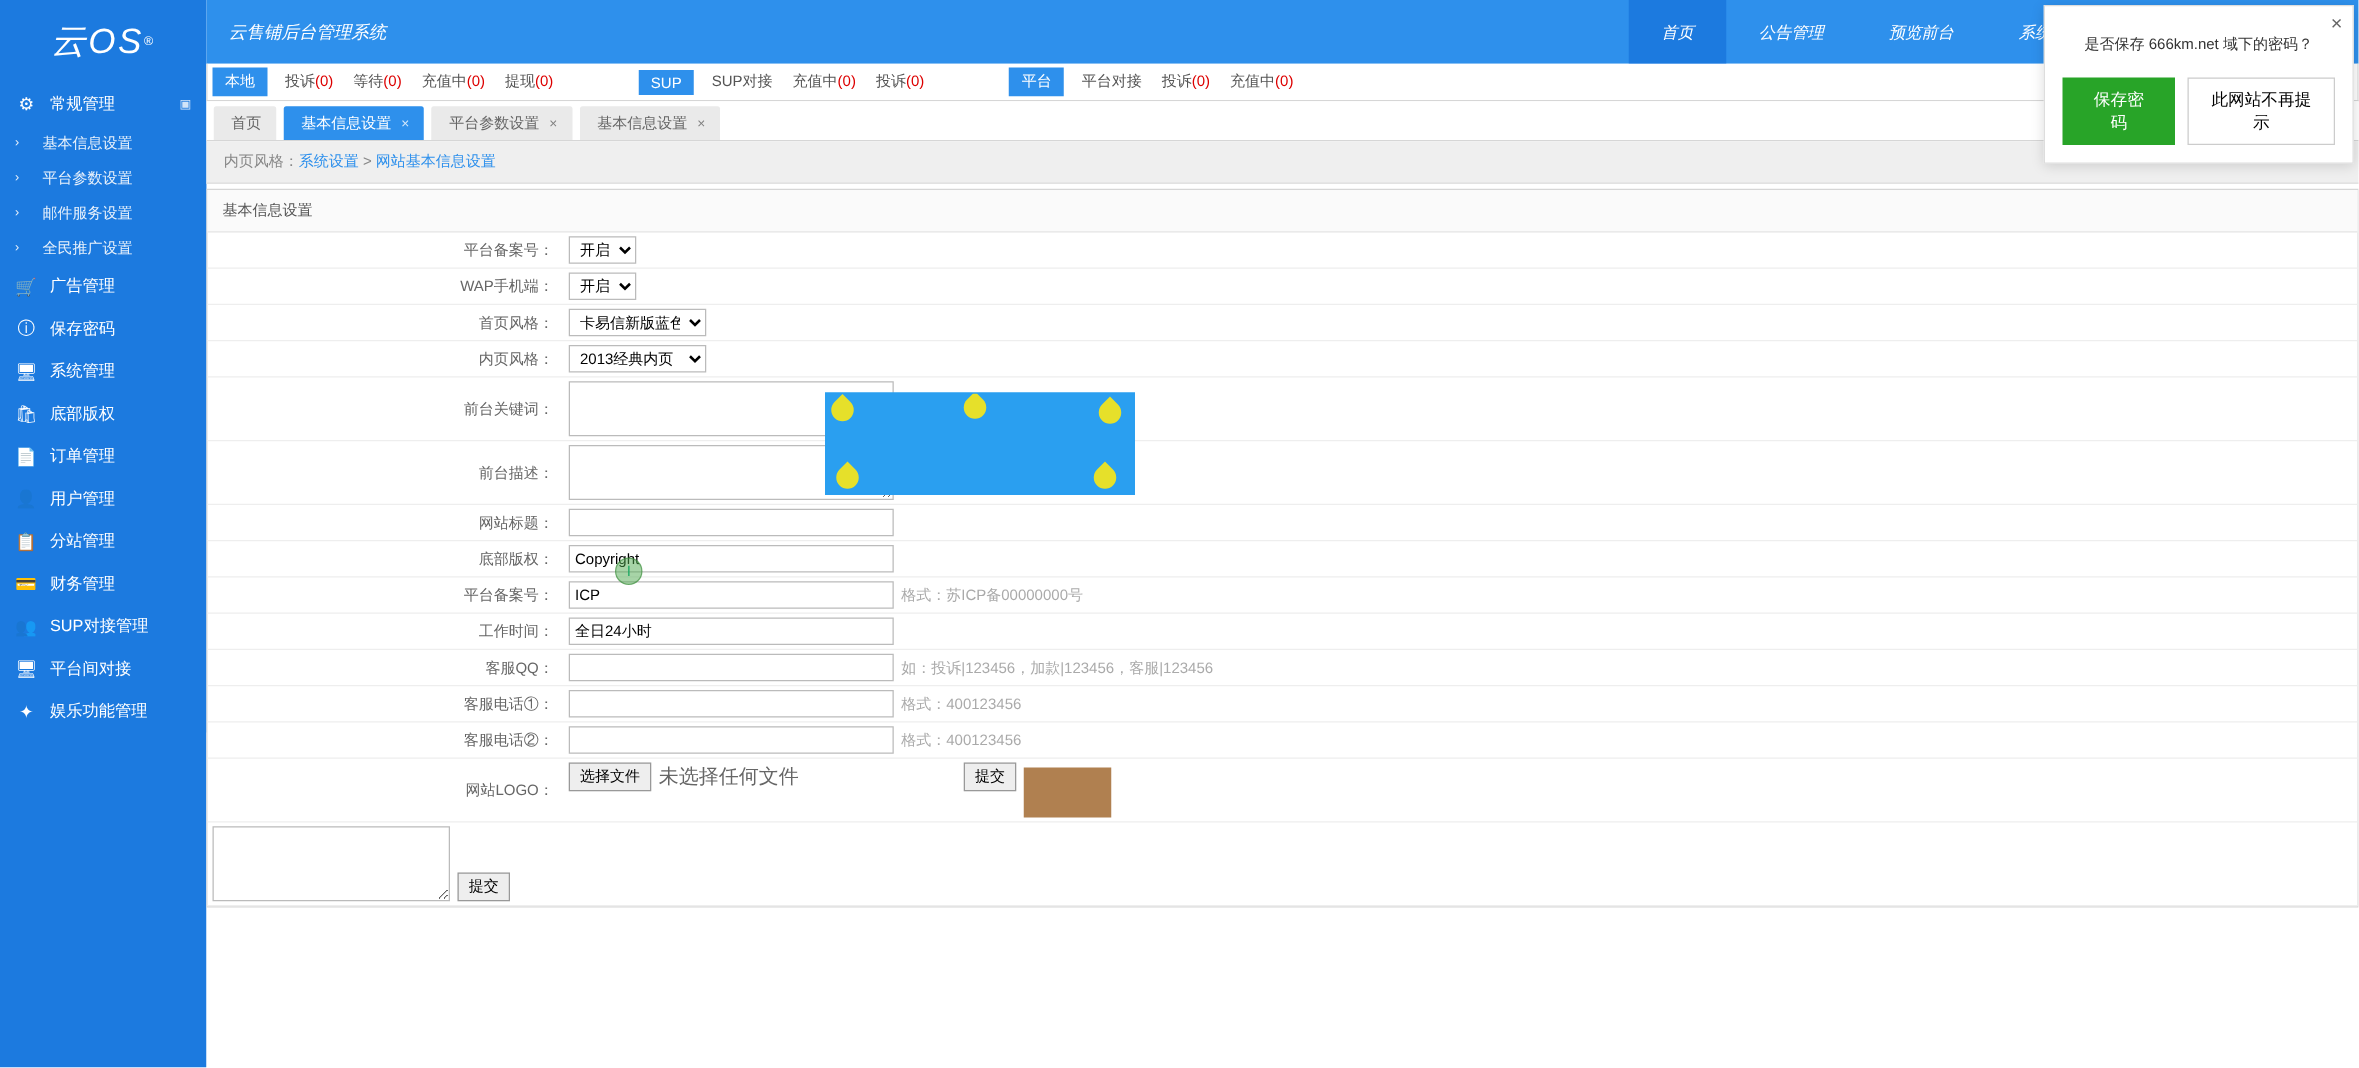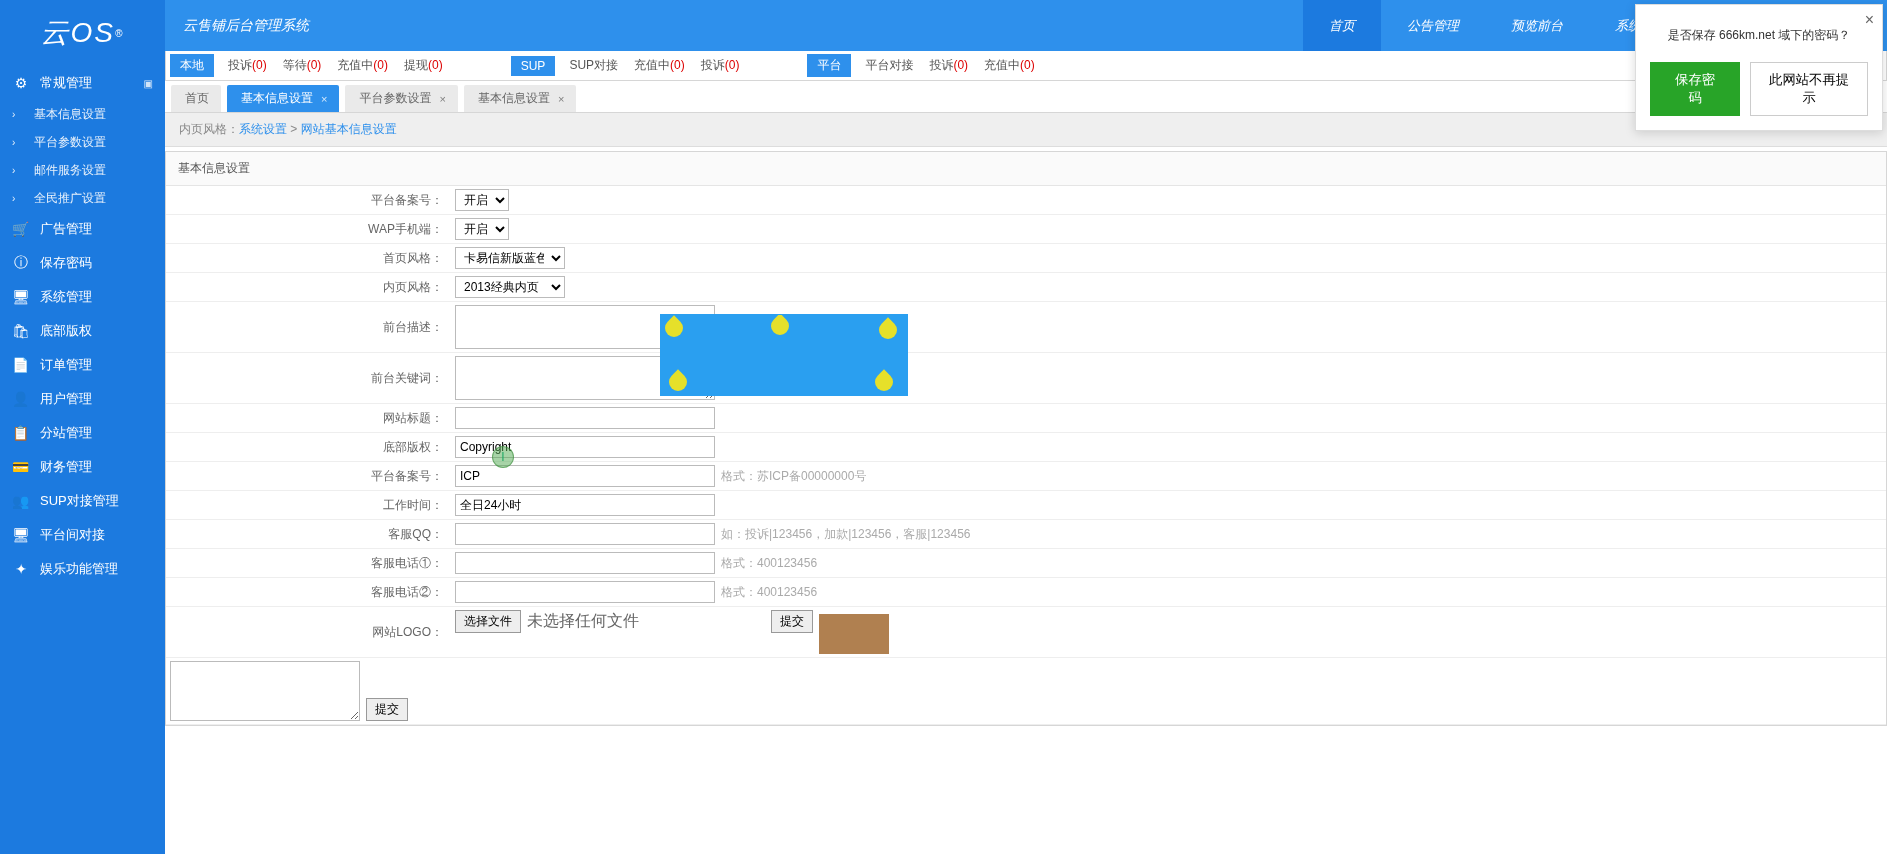--- a/index.html
+++ b/index.html
@@ -226,27 +226,27 @@
             <select style="width:110px"><option>卡易信新版蓝色</option></select>
           </div>
       </div>
       <div class="form-row">
         <div class="form-label">内页风格：</div>
         <div class="form-value">
             <select style="width:110px"><option>2013经典内页</option></select>
           </div>
       </div>
       <div class="form-row">
+        <div class="form-label">前台关键词：</div>
+        <div class="form-value">
+            <textarea style="width: 260px; height: 44px;"></textarea>
+          </div>
+      </div>
+      <div class="form-row">
         <div class="form-label">前台描述：</div>
-        <div class="form-value">
-            <textarea style="width: 260px; height: 44px;"></textarea>
-          </div>
-      </div>
-      <div class="form-row">
-        <div class="form-label">前台关键词：</div>
         <div class="form-value">
             <textarea style="width: 260px; height: 44px;"></textarea>
           </div>
       </div>
       <div class="form-row">
         <div class="form-label">网站标题：</div>
         <div class="form-value">
             <input type="text" value="" style="">
           </div>
       </div>

